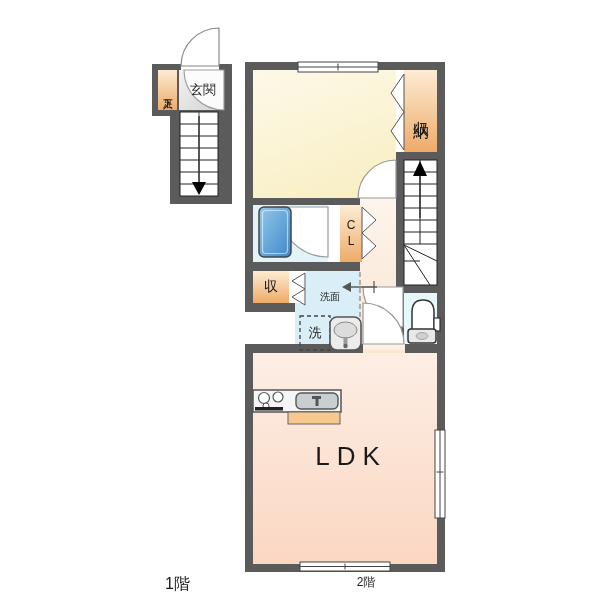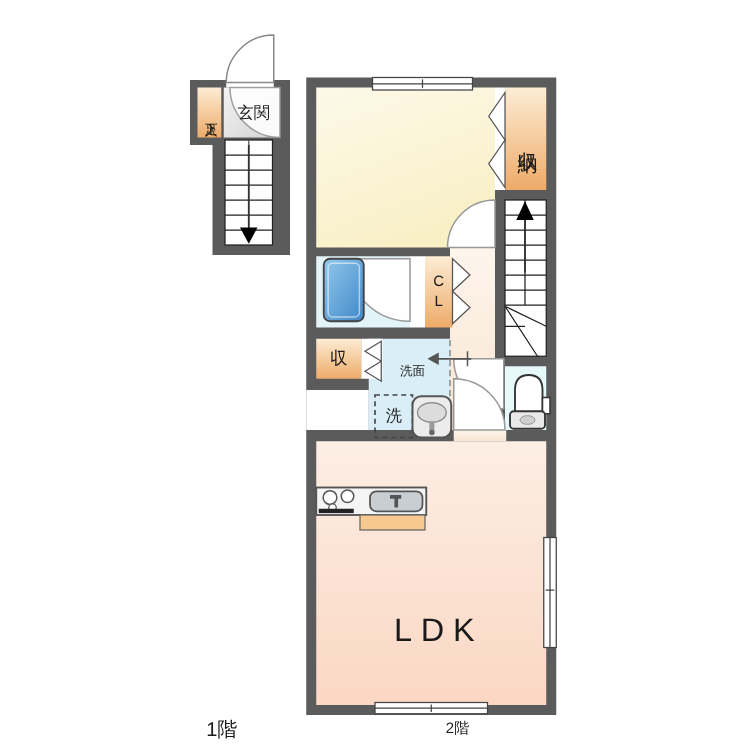--- a/index.html
+++ b/index.html
@@ -176,17 +176,17 @@
   <div class="lbl vert ctr" style="left:404px;top:70px;width:33px;height:82px;font-size:16px;letter-spacing:3px;">収納</div>
 
   <div class="lbl vert ctr" style="left:340px;top:205px;width:22px;height:57px;font-size:12px;letter-spacing:2px;">CL</div>
 
   <div class="lbl ctr" style="left:253px;top:271px;width:36px;height:32px;font-size:14px;">収</div>
 
   <div class="lbl" style="left:301px;top:278px;width:58px;text-align:center;font-size:10px;margin-top:12px;">洗面</div>
 
   <div class="lbl ctr" style="left:300px;top:316px;width:30px;height:34px;font-size:13px;">洗</div>
 
-  <div class="lbl" style="left:259px;top:441px;width:184px;text-align:center;font-size:26px;letter-spacing:7px;margin-top:48px;">LDK</div>
+  <div class="lbl" style="left:259px;top:441px;width:184px;text-align:center;font-size:26px;letter-spacing:7px;">LDK</div>
 
   <div class="lbl" style="left:165px;top:574px;width:60px;font-size:16px;">1階</div>
   <div class="lbl" style="left:336px;top:574px;width:60px;text-align:center;font-size:12px;">2階</div>
 </div>
 
 </body></html>

